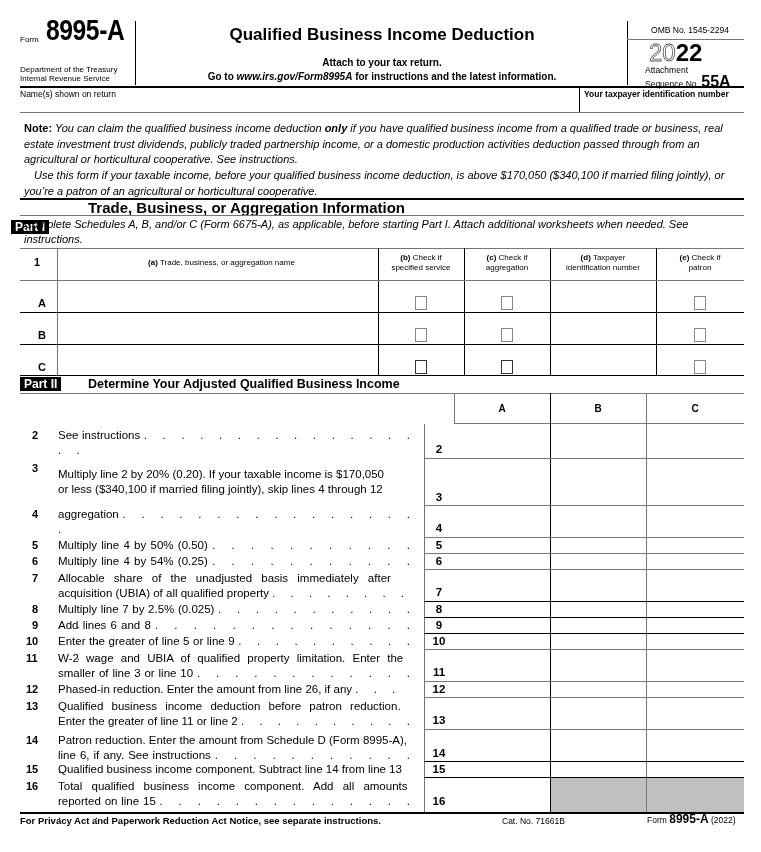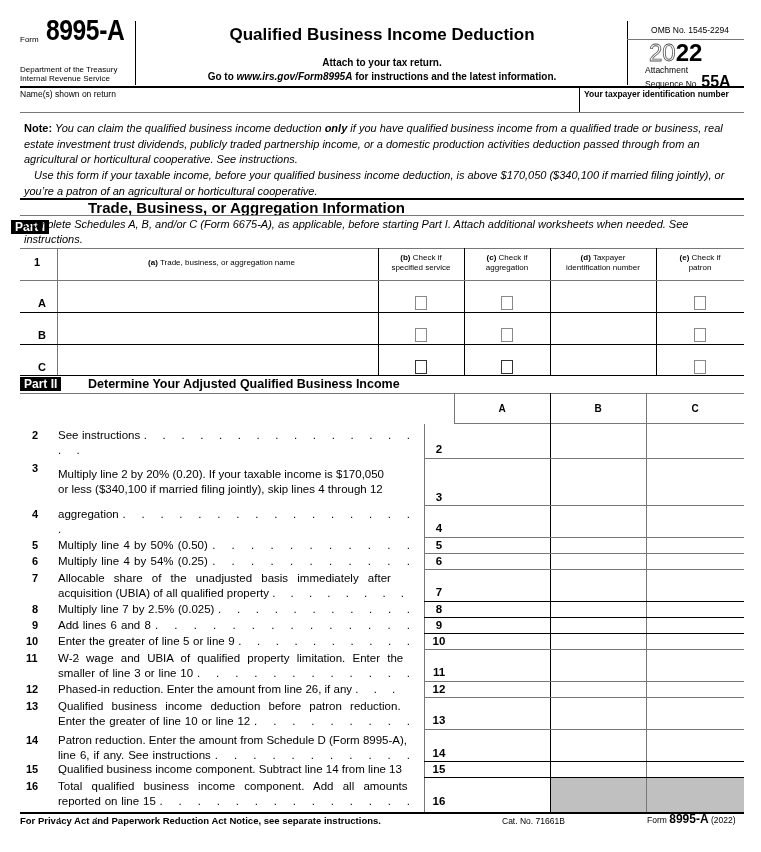--- a/index.html
+++ b/index.html
@@ -268,21 +268,21 @@
   <span class="boxno" style="left:424px;top:683px;">12</span>
   <input class="cell-input" style="left: 455px; top: 682px; width: 95px; height: 15px;">
   <input class="cell-input" style="left: 551px; top: 682px; width: 95px; height: 15px;">
   <input class="cell-input" style="left: 647px; top: 682px; width: 97px; height: 15px;">
 </div>
 
 <div>
   <span class="lineno" style="left:26px;top:700px;">13</span>
   <div class="linetext" style="left:58px;top:699px;width:358px;">
     <div style="word-spacing:5px;">Qualified business income deduction before patron reduction.</div>
-    <div><span>Enter the greater of line 10 or line 12</span> <span class="dots">. . . . . . . . . . .</span></div>
+    <div><span>Enter the greater of line 11 or line 2</span> <span class="dots">. . . . . . . . . . .</span></div>
   </div>
   <span class="boxno" style="left:424px;top:714px;">13</span>
   <input class="cell-input" style="left: 455px; top: 698px; width: 95px; height: 31px;">
   <input class="cell-input" style="left: 551px; top: 698px; width: 95px; height: 31px;">
   <input class="cell-input" style="left: 647px; top: 698px; width: 97px; height: 31px;">
 </div>
 
 <div>
   <span class="lineno" style="left:26px;top:734px;">14</span>
   <div class="linetext" style="left:58px;top:733px;width:358px;">

